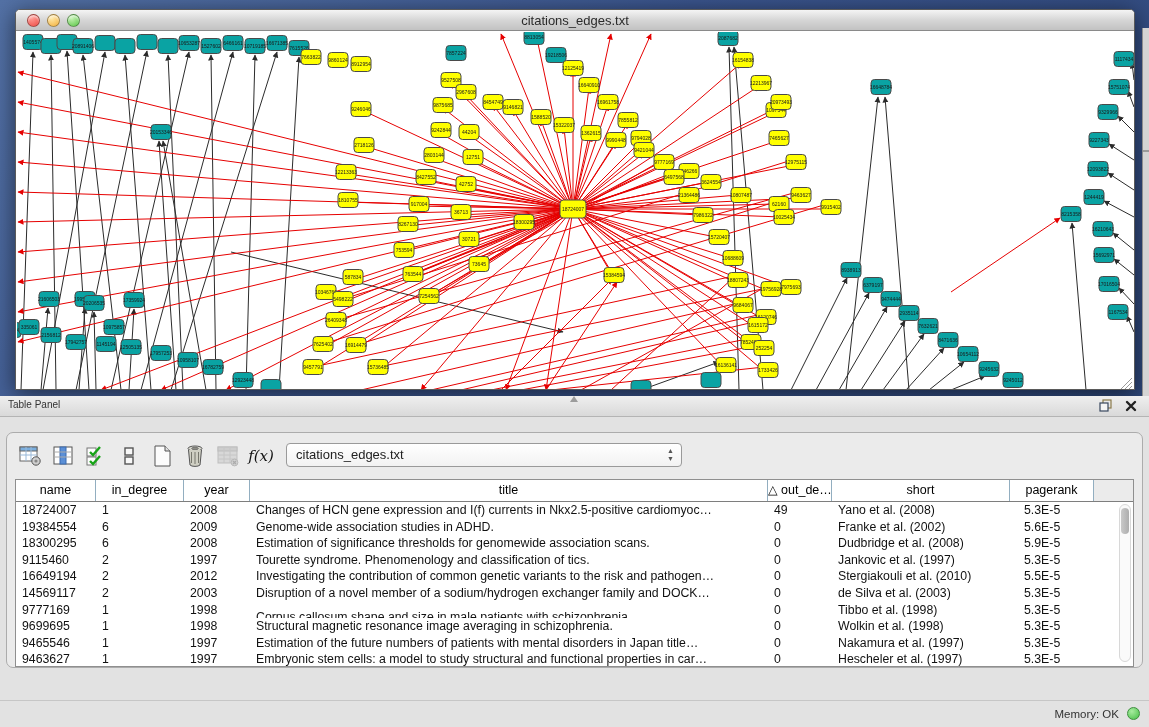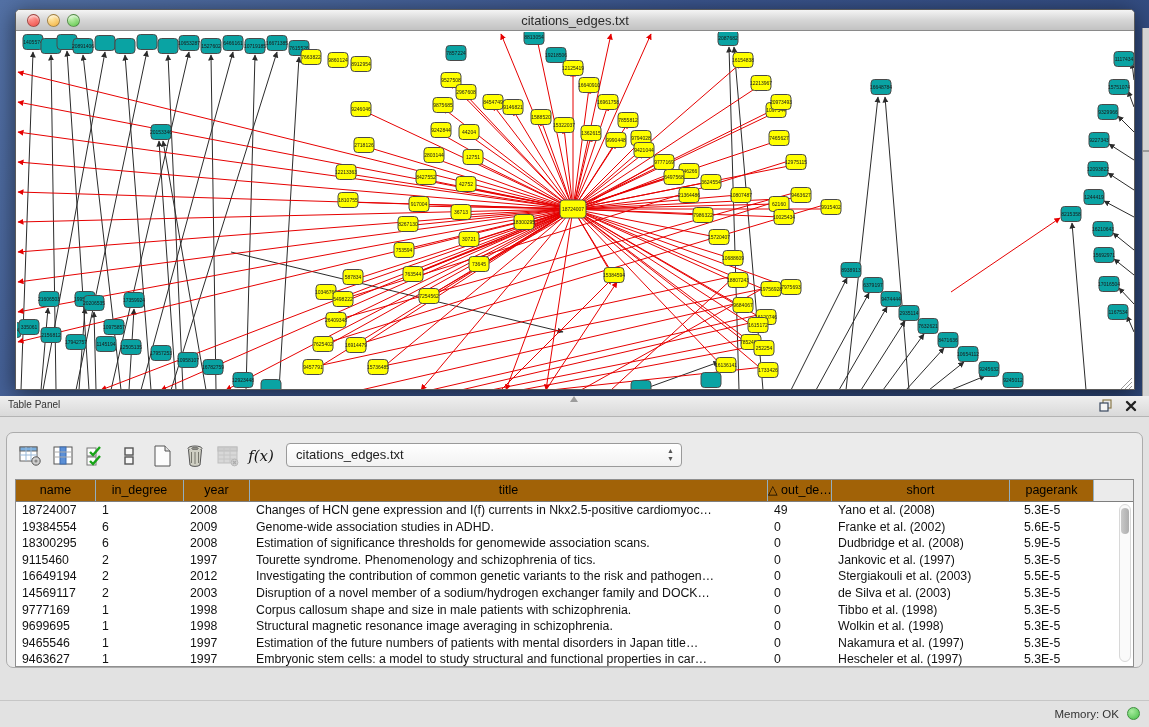--- a/index.html
+++ b/index.html
@@ -51,21 +51,21 @@
 
   .combo { position:absolute; left:279px; top:10px; width:396px; height:24px;
     background:linear-gradient(#ffffff,#f2f2f2); border:1px solid #9a9a9a; border-radius:4px;
     font-size:13px; color:#222; line-height:22px; padding-left:9px; }
   .combo .arrows { position:absolute; right:7px; top:3px; font-size:7px; line-height:8px;
     color:#555; text-align:center; }
 
   .dtable { position:absolute; left:8px; top:46px; width:1119px; height:188px;
     border:1px solid #8f8f8f; background:#fff; overflow:hidden; }
   .thead { display:flex; height:22px; background:#ebebeb; border-bottom:1px solid #7e7e7e; }
-  .th { background:#a16207; border-right:1px solid #92aec0; font-size:12.5px; color:#000;
+  .th { background:#ffffff; border-right:1px solid #92aec0; font-size:12.5px; color:#000;
     text-align:center; line-height:21px; overflow:hidden; white-space:nowrap; flex:none; }
   .rows { position:relative; }
   .tr { display:flex; height:16.6px; background:#fff; }
   .td { font-size:12.3px; color:#111; line-height:16.4px; padding-left:6px;
     overflow:hidden; white-space:nowrap; flex:none; }
   .vscroll { position:absolute; right:2px; top:24px; width:12px; height:158px;
     background:#fafafa; border:1px solid #d8d8d8; border-radius:6px; }
   .vthumb { position:absolute; left:1px; top:3px; width:8px; height:26px;
     background:linear-gradient(90deg,#c9c9c9,#adadad); border-radius:5px; }
 
@@ -927,48 +927,48 @@
             <div class="td" style="width: 66px;">2008</div>
             <div class="td" style="width: 518px;">Estimation of significance thresholds for genomewide association scans.</div>
             <div class="td" style="width: 64px;">0</div>
             <div class="td" style="width: 178px;">Dudbridge et al. (2008)</div>
             <div class="td" style="width: 84px; padding-left: 14px;">5.9E-5</div>
           </div>
           <div class="tr">
             <div class="td" style="width: 80px;">9115460</div>
             <div class="td" style="width: 88px;">2</div>
             <div class="td" style="width: 66px;">1997</div>
-            <div class="td" style="width: 518px;">Tourette syndrome. Phenomenology and schizophrenia of tics.</div>
+            <div class="td" style="width: 518px;">Tourette syndrome. Phenomenology and classification of tics.</div>
             <div class="td" style="width: 64px;">0</div>
             <div class="td" style="width: 178px;">Jankovic et al. (1997)</div>
             <div class="td" style="width: 84px; padding-left: 14px;">5.3E-5</div>
           </div>
           <div class="tr">
             <div class="td" style="width: 80px;">16649194</div>
             <div class="td" style="width: 88px;">2</div>
             <div class="td" style="width: 66px;">2012</div>
             <div class="td" style="width: 518px;">Investigating the contribution of common genetic variants to the risk and pathogen…</div>
             <div class="td" style="width: 64px;">0</div>
-            <div class="td" style="width: 178px;">Stergiakouli et al. (2003)</div>
+            <div class="td" style="width: 178px;">Stergiakouli et al. (2010)</div>
             <div class="td" style="width: 84px; padding-left: 14px;">5.5E-5</div>
           </div>
           <div class="tr">
             <div class="td" style="width: 80px;">14569117</div>
             <div class="td" style="width: 88px;">2</div>
             <div class="td" style="width: 66px;">2003</div>
             <div class="td" style="width: 518px;">Disruption of a novel member of a sodium/hydrogen exchanger family and DOCK…</div>
             <div class="td" style="width: 64px;">0</div>
             <div class="td" style="width: 178px;">de Silva et al. (2003)</div>
             <div class="td" style="width: 84px; padding-left: 14px;">5.3E-5</div>
           </div>
           <div class="tr">
             <div class="td" style="width: 80px;">9777169</div>
             <div class="td" style="width: 88px;">1</div>
             <div class="td" style="width: 66px;">1998</div>
-            <div class="td" style="width: 518px;">Corpus callosum shape and size in male patients with schizophrenia.</div>
+            <div class="td" style="width: 518px; margin-top: 7px;">Corpus callosum shape and size in male patients with schizophrenia.</div>
             <div class="td" style="width: 64px;">0</div>
             <div class="td" style="width: 178px;">Tibbo et al. (1998)</div>
             <div class="td" style="width: 84px; padding-left: 14px;">5.3E-5</div>
           </div>
           <div class="tr">
             <div class="td" style="width: 80px;">9699695</div>
             <div class="td" style="width: 88px;">1</div>
             <div class="td" style="width: 66px;">1998</div>
             <div class="td" style="width: 518px;">Structural magnetic resonance image averaging in schizophrenia.</div>
             <div class="td" style="width: 64px;">0</div>

